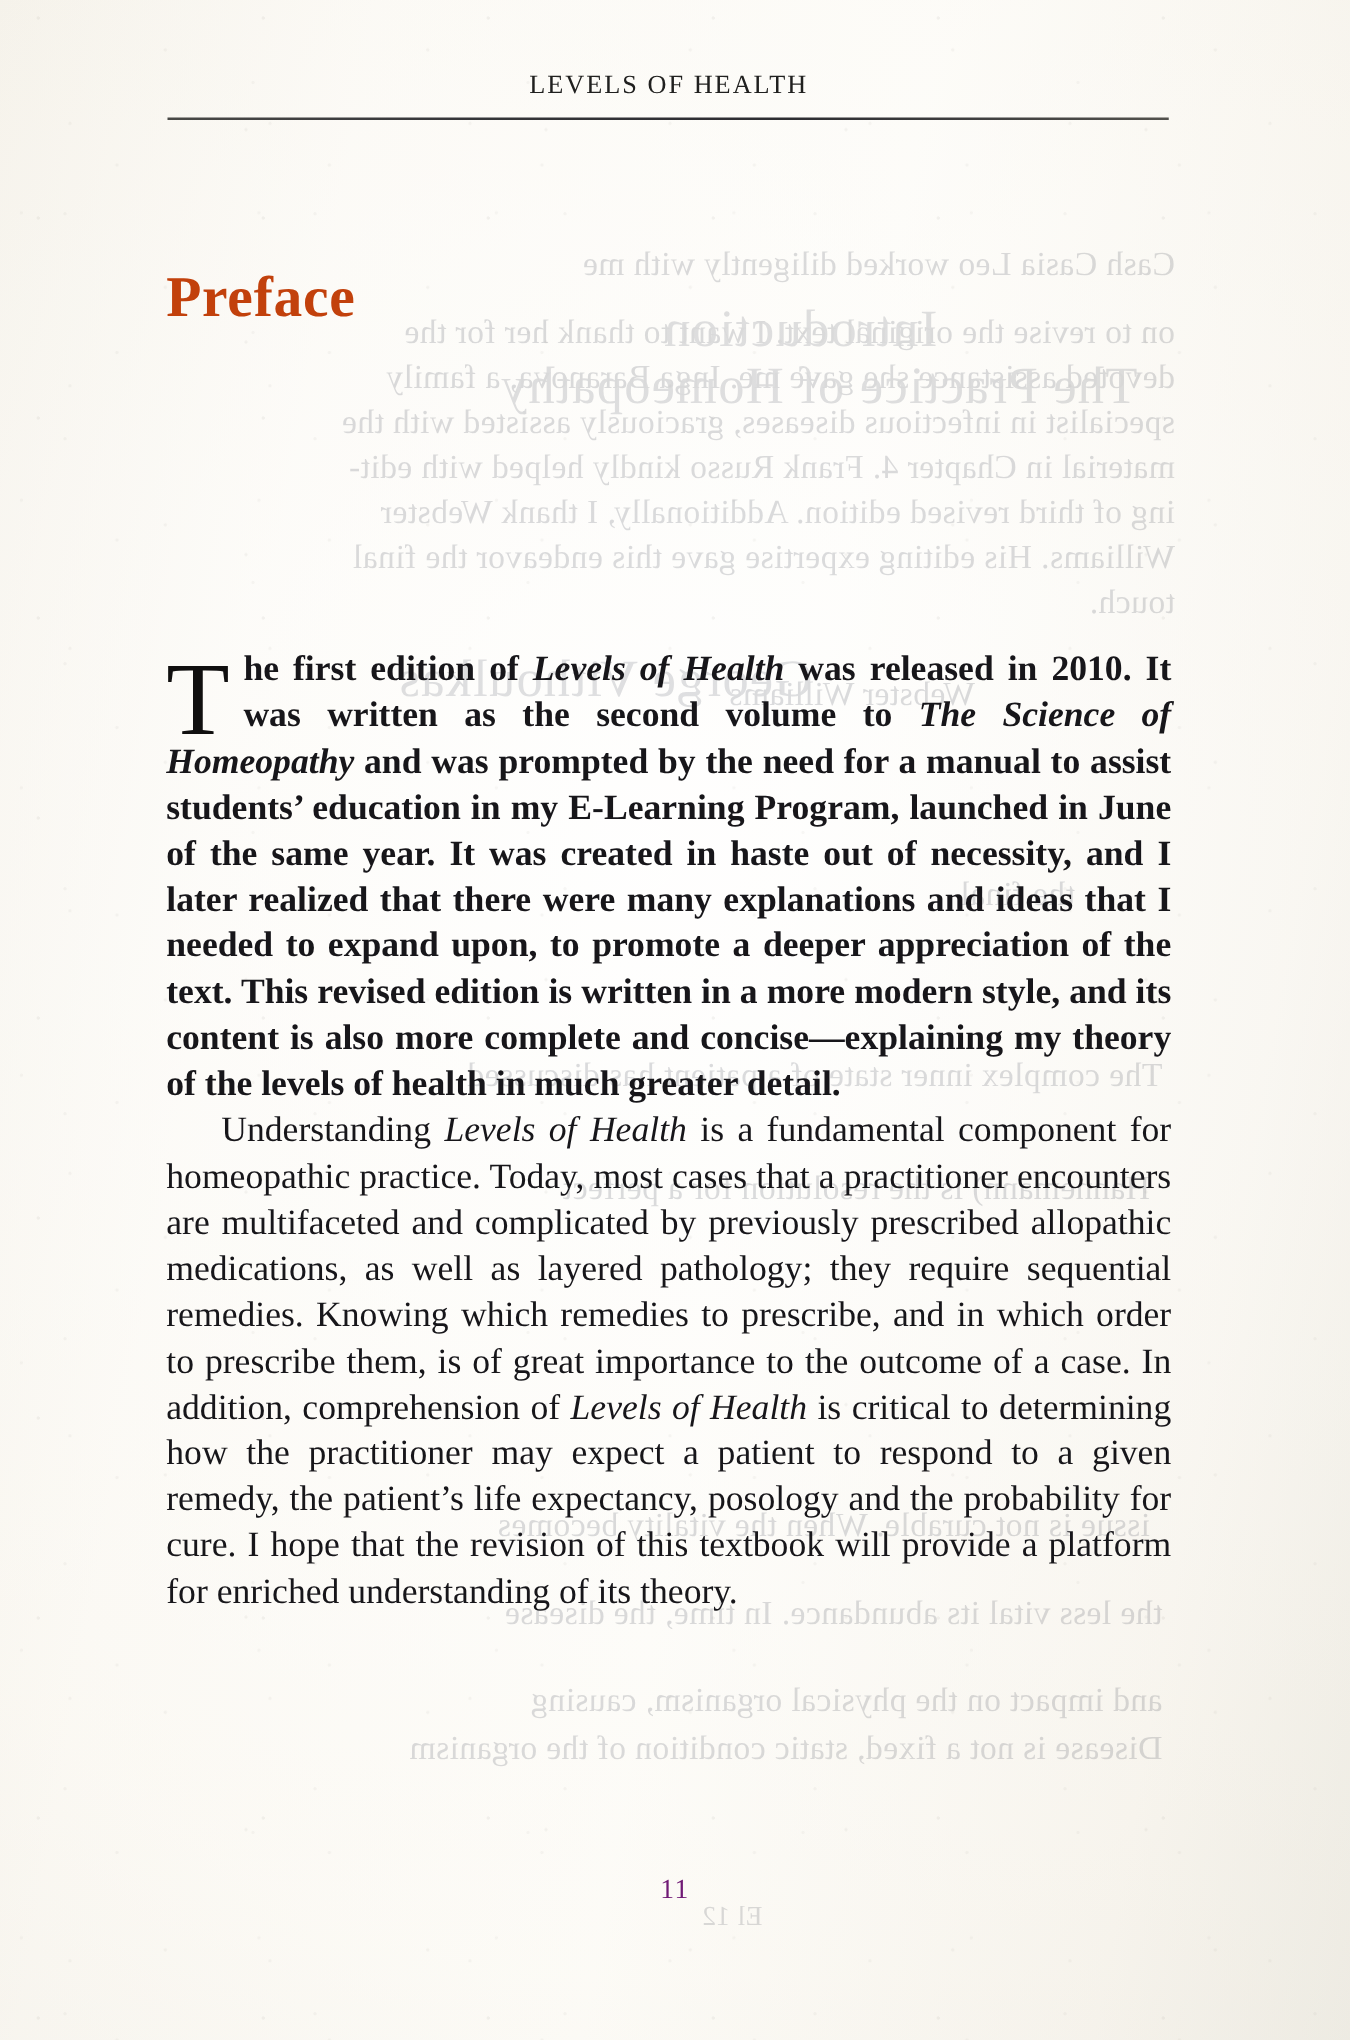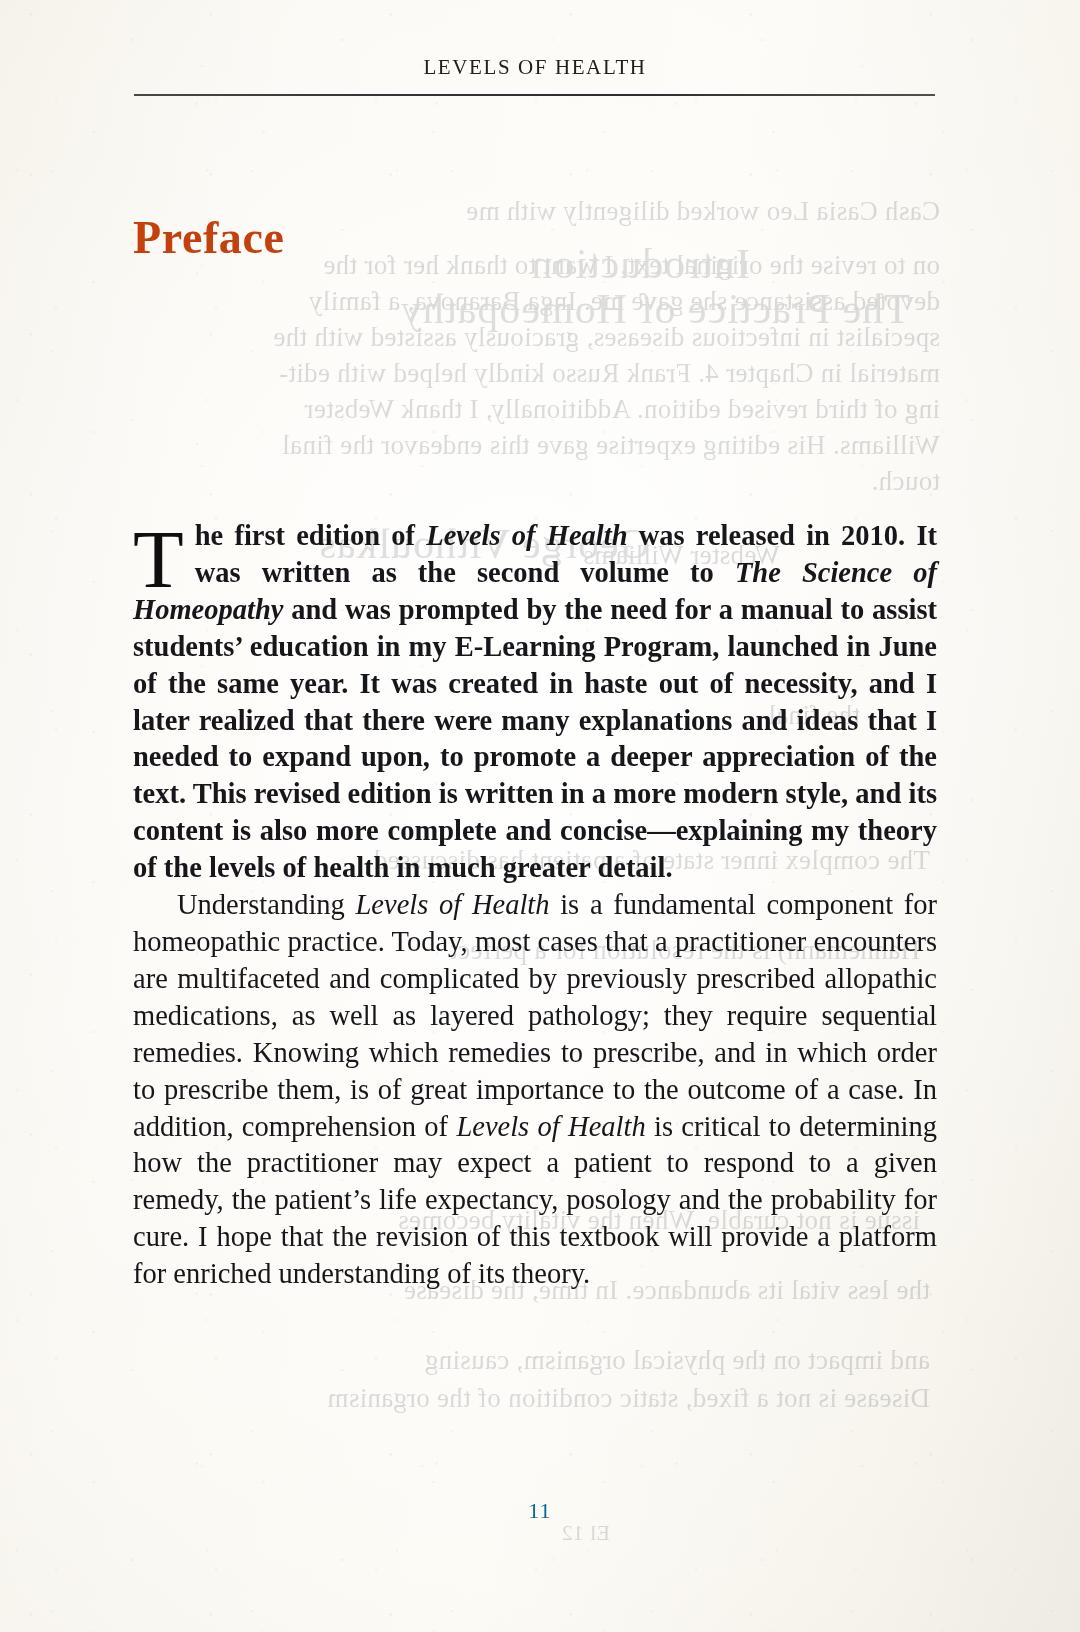--- a/index.html
+++ b/index.html
@@ -140,21 +140,21 @@
 
   
   .folio {
     position: absolute;
     left: 0;
     top: 1498px;
     width: 1080px;
     text-align: center;
     font-size: 22px;
     letter-spacing: 1.2px;
-    color: #0369a1;
+    color: #701a75;
   }
 
   
   .ink {
     position: absolute;
     inset: 0;
     filter: blur(0.12px);
   }
 </style>
 </head>

